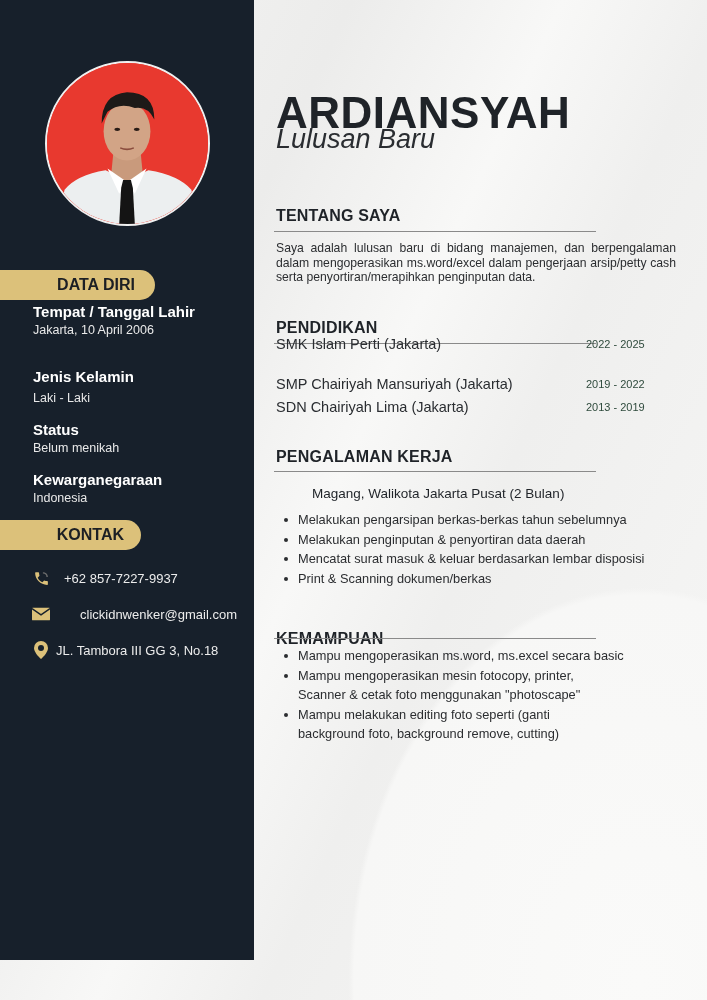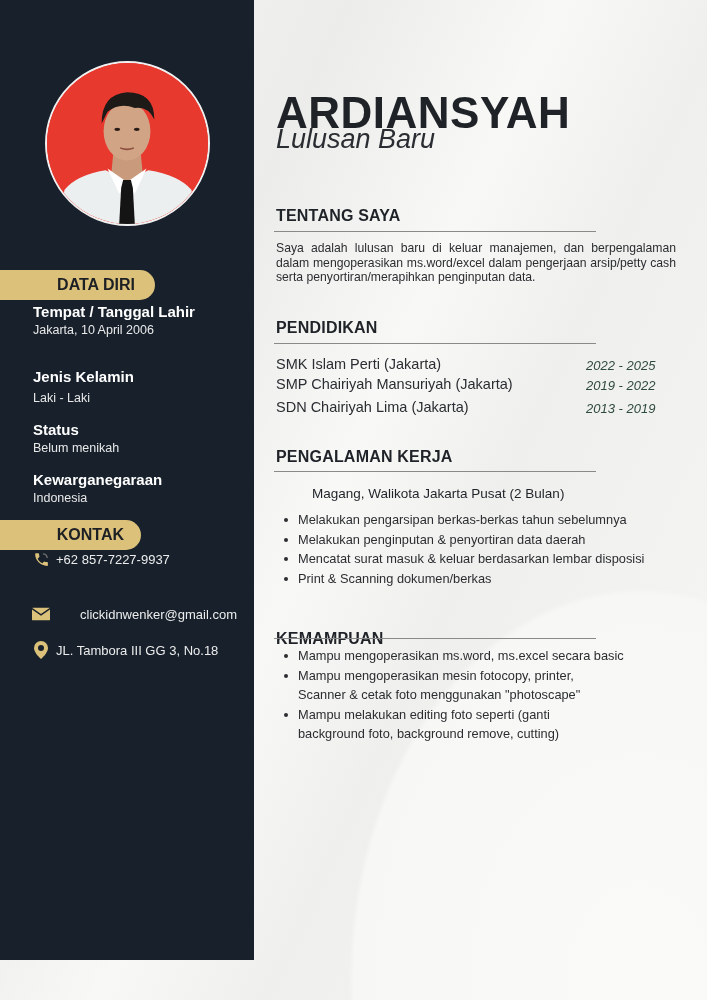--- a/index.html
+++ b/index.html
@@ -60,21 +60,21 @@
   .sec-rule {
     position: absolute; left: 274px; width: 322px; height: 1px; background: #8a8a8a;
   }
   .about {
     position: absolute; left: 276px; top: 241px; width: 400px;
     font-size: 12.2px; line-height: 14.5px; color: #2b2d30;
     text-align: justify;
   }
   .edu-row { position: absolute; left: 276px; width: 390px; display: flex; justify-content: space-between; }
   .edu-school { font-size: 14.5px; color: #2a2d31; }
-  .edu-years { font-size: 13px; color: #2e4a3c; padding-top: 2px; width: 80px; font-style: italic; }
+  .edu-years { font-size: 11px; color: #2e4a3c; padding-top: 2px; width: 80px; }
   .job-title {
     position: absolute; left: 276px; top: 486px;
     font-size: 13.5px; font-weight: normal; color: #1f2328; padding-left: 36px;
   }
   ul.bullets {
     position: absolute; left: 283px; list-style: none; width: 410px;
   }
   ul.bullets li {
     position: relative; padding-left: 15px;
     font-size: 12.8px; line-height: 19.5px; color: #2b2d30;
@@ -133,21 +133,21 @@
     </div>
     <div class="field" style="top:471px;">
       <div class="lbl">Kewarganegaraan</div>
       <div class="val">Indonesia</div>
     </div>
 
     <div class="pill kontak">
       <span>KONTAK</span>
     </div>
 
-    <div class="contact" style="top:550px;">
+    <div class="contact" style="top:569px;gap:8px;">
       <span class="ic">
         <svg width="17" height="17" viewBox="0 0 24 24">
             <path fill="#dcc17a" d="M6.6 10.8c1.4 2.8 3.8 5.1 6.6 6.6l2.2-2.2c.3-.3.7-.4 1-.2 1.1.4 2.3.6 3.6.6.6 0 1 .4 1 1V20c0 .6-.4 1-1 1C10.6 21 3 13.4 3 4c0-.6.4-1 1-1h3.5c.6 0 1 .4 1 1 0 1.3.2 2.5.6 3.6.1.3 0 .7-.2 1z"></path>
             <path fill="#6f6f6f" d="M14 3a7 7 0 0 1 7 7h-2a5 5 0 0 0-5-5z"></path>
           </svg>
       </span>
       <span>+62 857-7227-9937</span>
     </div>
     <div class="contact" style="top:605px;gap:24px;">
       <span class="ic">
@@ -167,25 +167,25 @@
       </span>
       <span>JL. Tambora III GG 3, No.18</span>
     </div>
   </aside>
 
   <h1 class="name">ARDIANSYAH</h1>
   <div class="subtitle">Lulusan Baru</div>
 
   <h2 class="sec-title" style="top:207px;">TENTANG SAYA</h2>
   <div class="sec-rule" style="top:231px;"></div>
-  <p class="about">Saya adalah lulusan baru di keluar manajemen, dan berpengalaman dalam mengoperasikan ms.word/excel dalam pengerjaan arsip/petty cash serta penyortiran/merapihkan penginputan data.</p>
+  <p class="about">Saya adalah lulusan baru di bidang manajemen, dan berpengalaman dalam mengoperasikan ms.word/excel dalam pengerjaan arsip/petty cash serta penyortiran/merapihkan penginputan data.</p>
 
   <h2 class="sec-title" style="top:319px;">PENDIDIKAN</h2>
   <div class="sec-rule" style="top:343px;"></div>
-  <div class="edu-row" style="top:356px;gap:34px;">
+  <div class="edu-row" style="top:336px;gap:34px;">
     <span class="edu-school">SMK Islam Perti (Jakarta)</span>
     <span class="edu-years">2022 - 2025</span>
   </div>
   <div class="edu-row" style="top:376px;">
     <span class="edu-school">SMP Chairiyah Mansuriyah (Jakarta)</span>
     <span class="edu-years">2019 - 2022</span>
   </div>
   <div class="edu-row" style="top:399px;">
     <span class="edu-school">SDN Chairiyah Lima (Jakarta)</span>
     <span class="edu-years">2013 - 2019</span>

